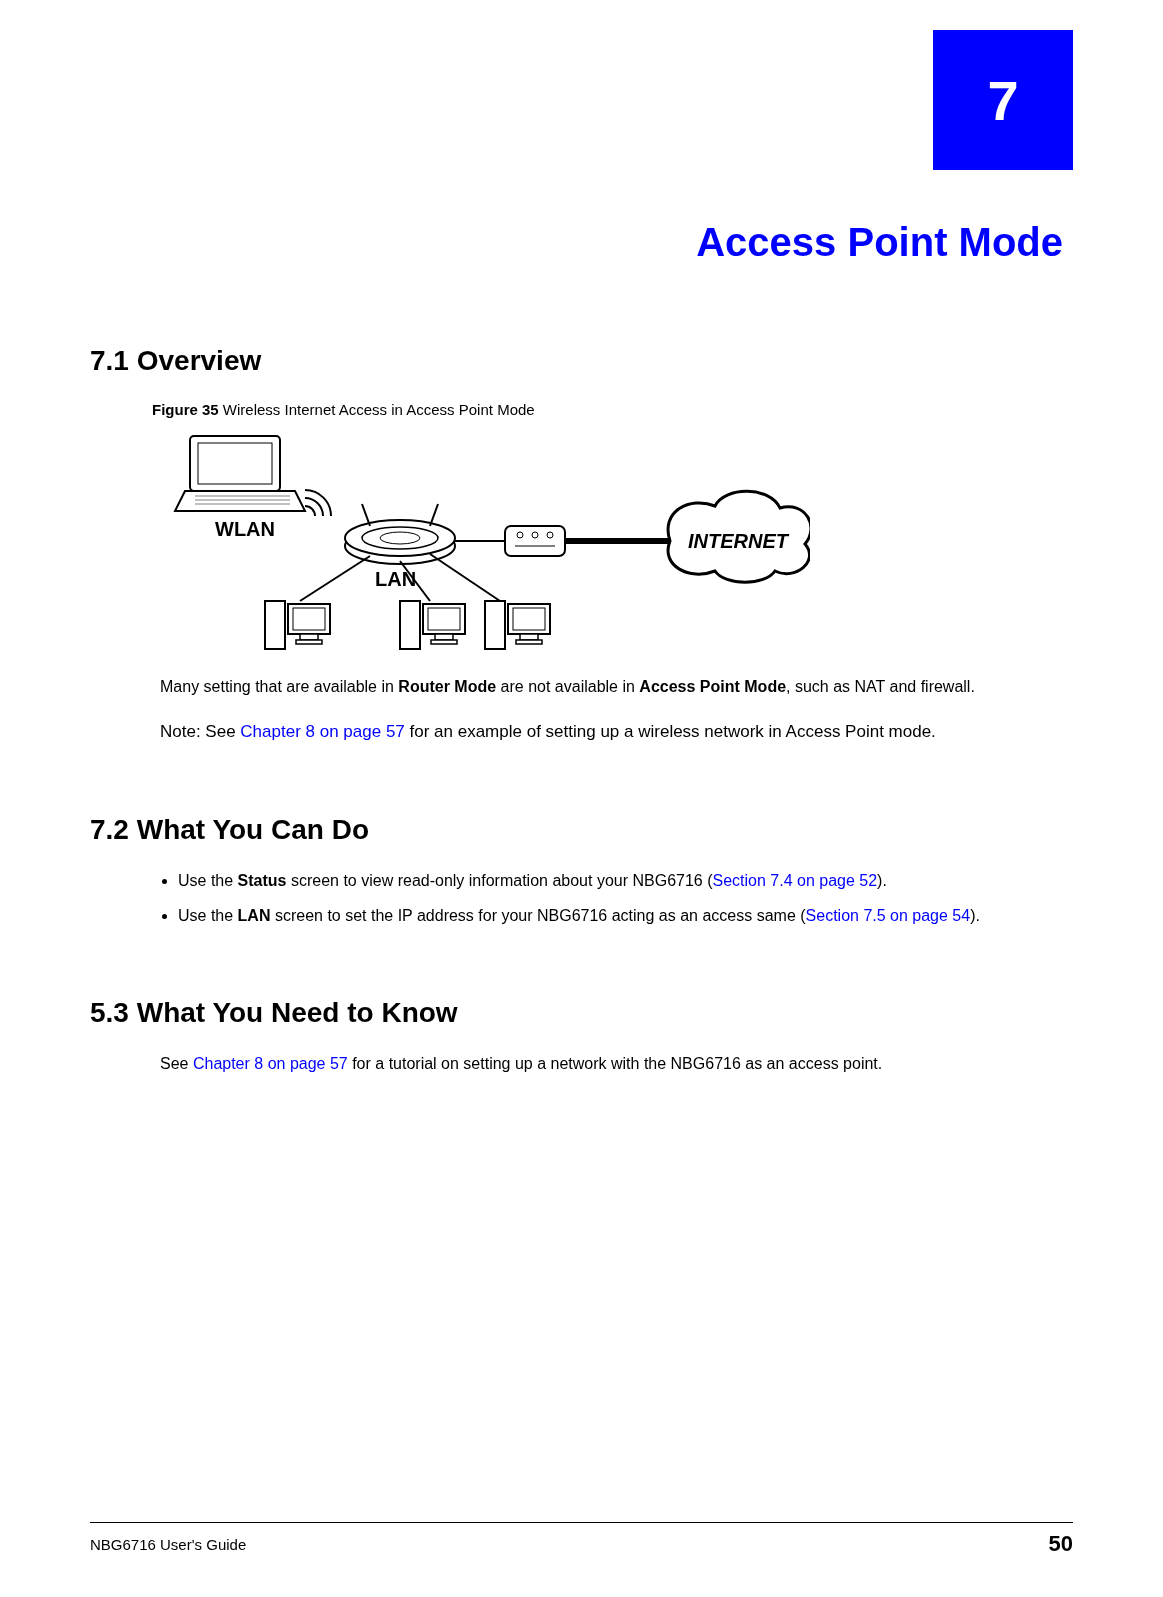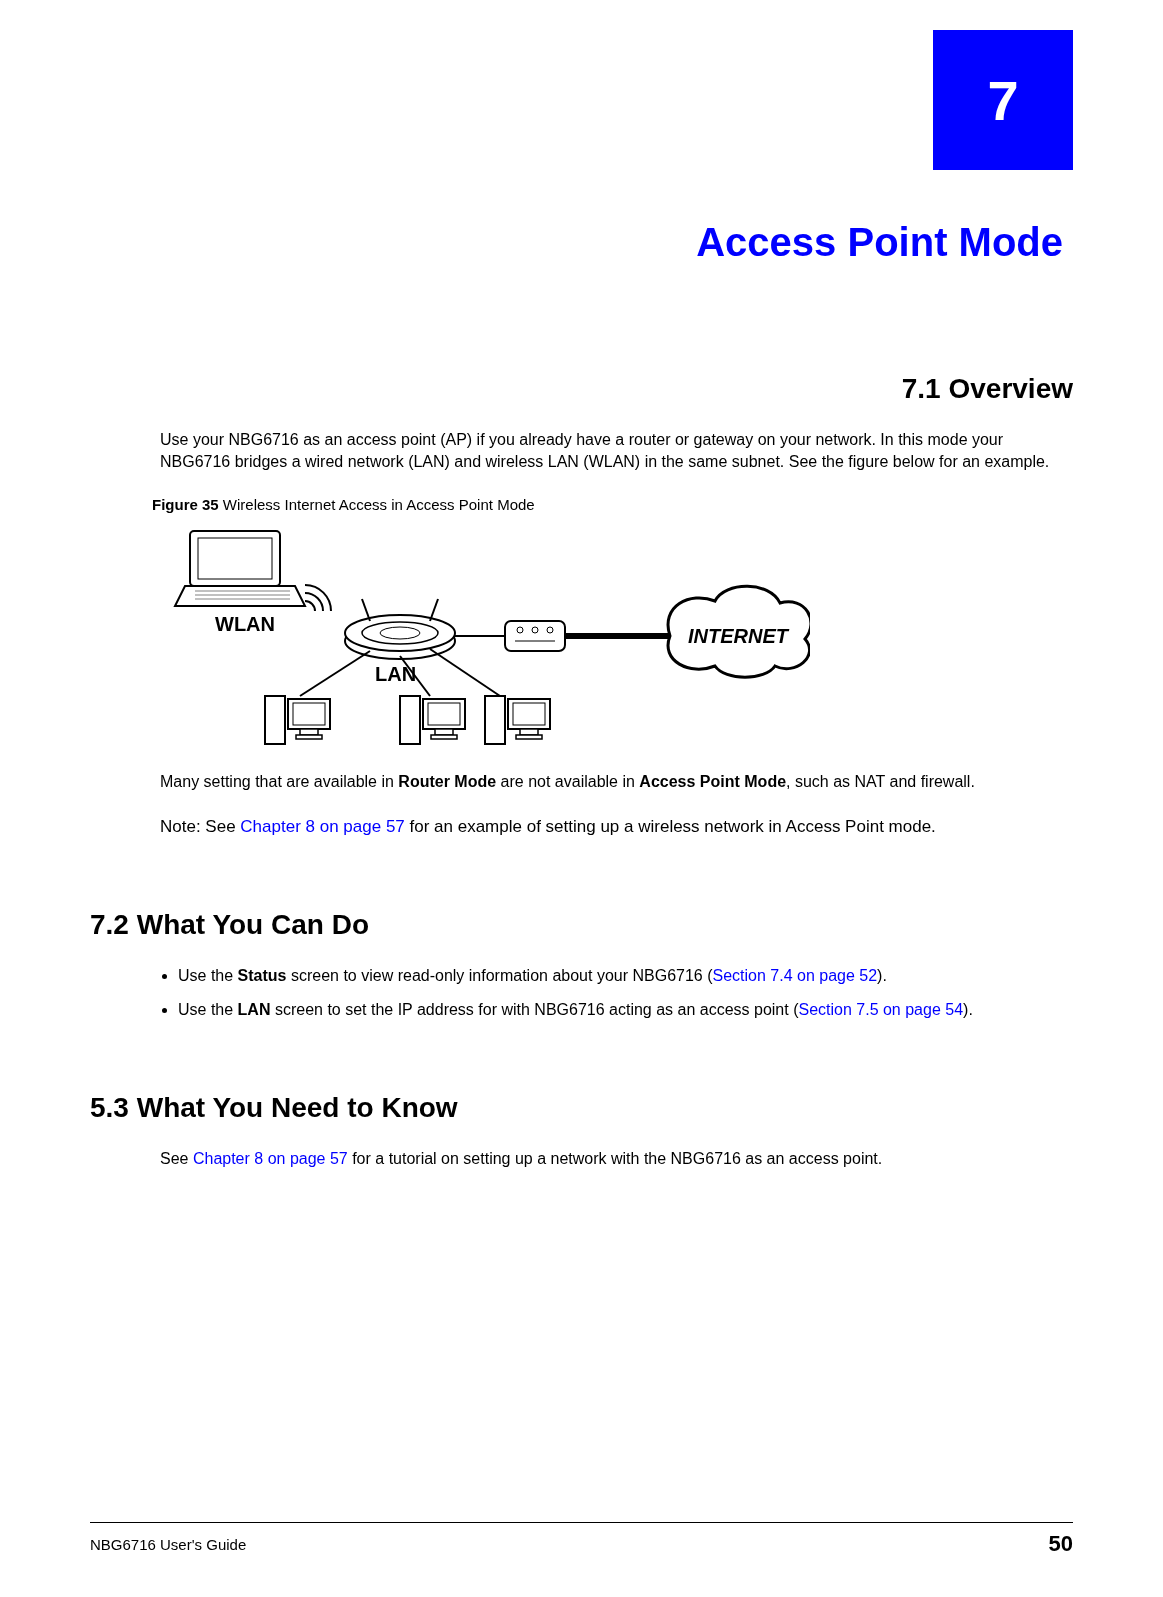--- a/index.html
+++ b/index.html
@@ -44,22 +44,21 @@
     font-family: Arial, Helvetica, sans-serif;
   }
   .section-heading {
     font-family: Arial, Helvetica, sans-serif;
     font-size: 28px;
     font-weight: bold;
     margin-top: 70px;
     margin-bottom: 24px;
   }
   .sec-71 {
-    margin-top: 108px;
-    text-align: right;
+    margin-top: 80px;
   }
   .body-text {
     font-size: 16px;
     line-height: 1.4;
     margin-left: 70px;
     margin-right: 20px;
     margin-bottom: 22px;
   }
   .figure-caption {
     font-size: 15px;
@@ -131,23 +130,20 @@
 
   <div class="chapter-badge">
 
     <span class="chapter-number">7</span>
   </div>
 
   <div class="chapter-title">Access Point Mode</div>
 
   <div class="section-heading sec-71">7.1  Overview</div>
 
-  <div class="body-text">
-    <span>Use your NBG6716 as an access point (AP) if you already have a router or gateway on your network. In this mode your NBG6716 bridges a wired network (LAN) and wireless LAN (WLAN) in the same subnet. See the figure below for an example.</span>
-  </div>
 
   <div class="figure-caption">
     <span class="fig-label">Figure 35</span><span>   Wireless Internet Access in Access Point Mode</span>
   </div>
 
   <div class="figure-container">
     <svg viewBox="0 0 640 230">
 
       <g>
         <rect x="20" y="10" width="90" height="55" rx="4" fill="#fff" stroke="#000" stroke-width="2"></rect>
@@ -235,21 +231,21 @@
     <span>Note: See </span><span class="link">Chapter 8 on page 57</span><span> for an example of setting up a wireless network in Access Point mode.</span>
   </div>
 
   <div class="section-heading">7.2  What You Can Do</div>
 
   <ul class="bullet-list">
     <li>
       <span>Use the </span><span class="bold">Status</span><span> screen to view read-only information about your NBG6716 (</span><span class="link">Section 7.4 on page 52</span><span>).</span>
     </li>
     <li>
-      <span>Use the </span><span class="bold">LAN</span><span> screen to set the IP address for with NBG6716 acting as an access point (</span><span class="link">Section 7.5 on page 54</span><span>).</span>
+      <span>Use the </span><span class="bold">LAN</span><span> screen to set the IP address for your NBG6716 acting as an access same (</span><span class="link">Section 7.5 on page 54</span><span>).</span>
     </li>
   </ul>
 
   <div class="section-heading">5.3  What You Need to Know</div>
 
   <div class="body-text">
     <span>See </span><span class="link">Chapter 8 on page 57</span><span> for a tutorial on setting up a network with the NBG6716 as an access point.</span>
   </div>
 
   <div class="footer">

